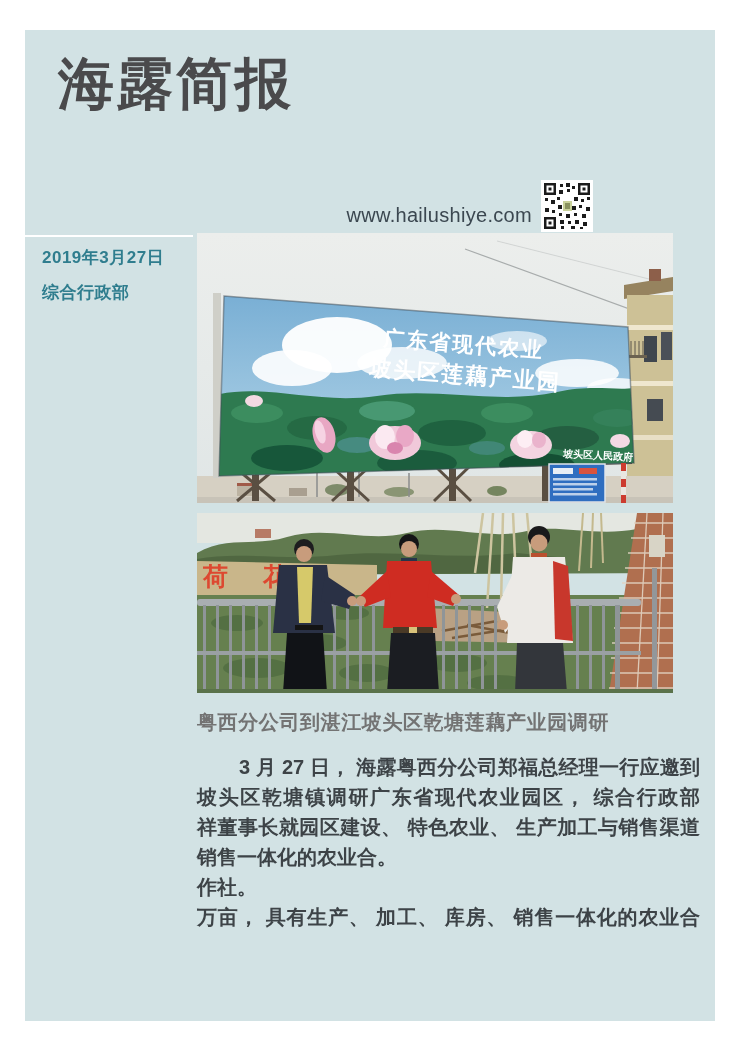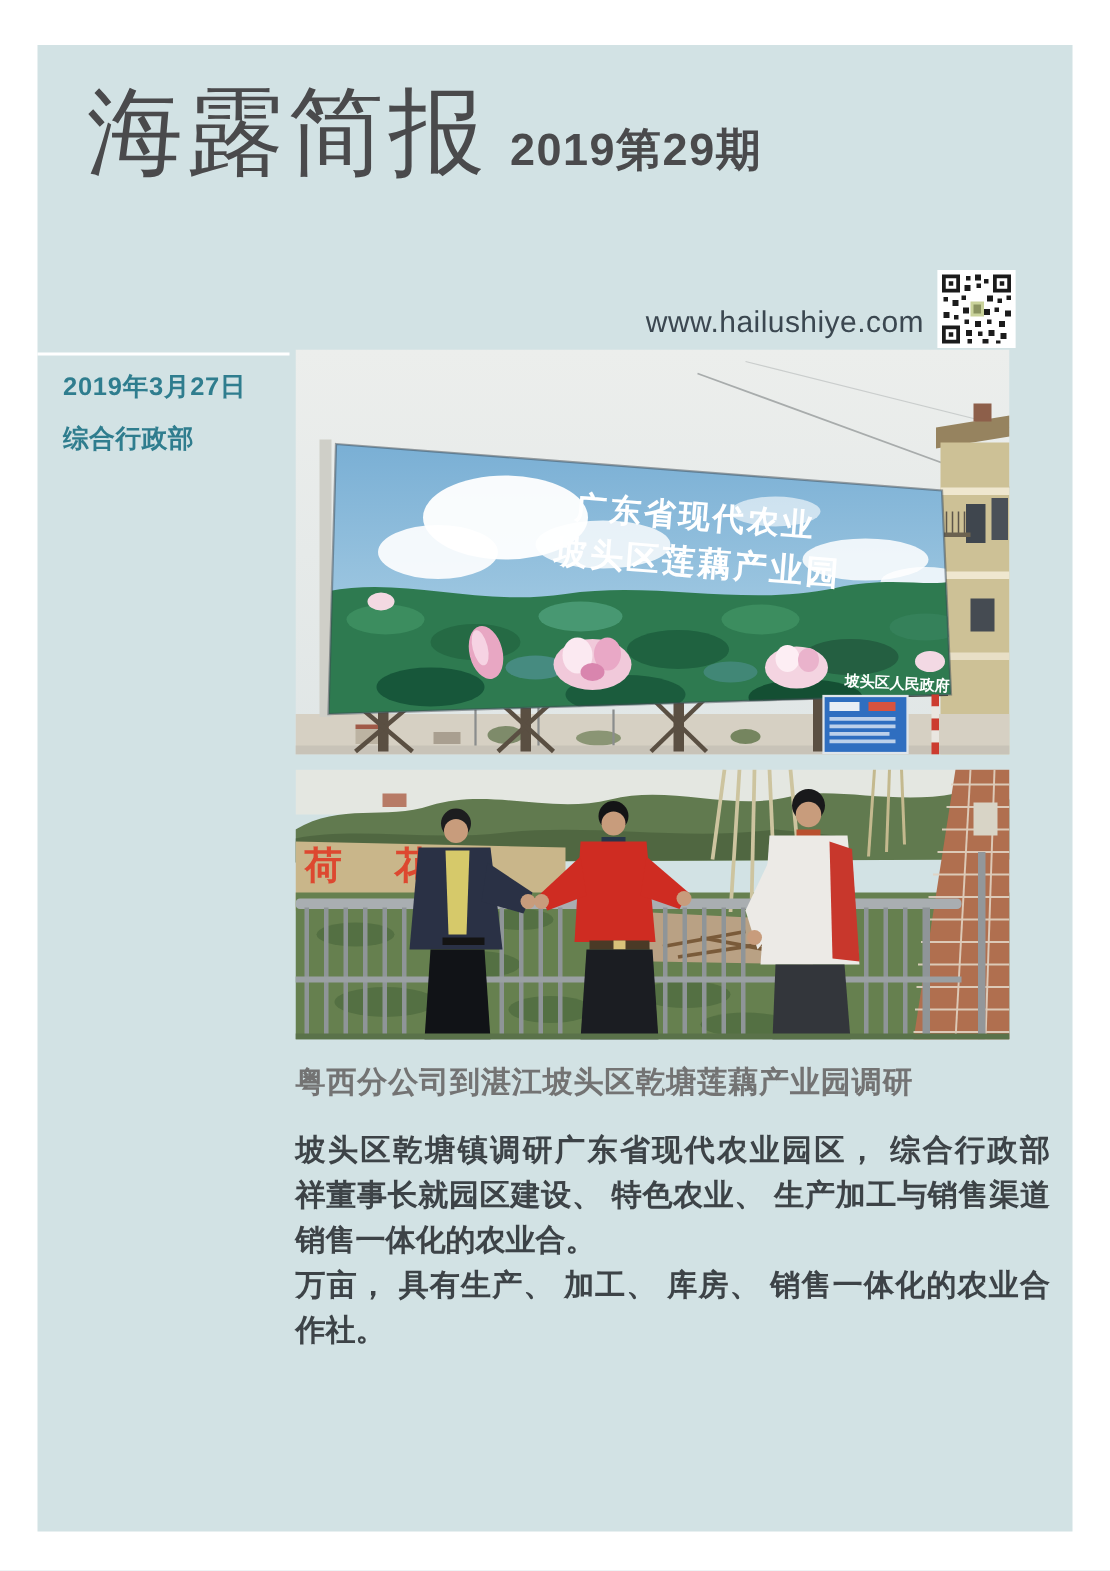--- a/index.html
+++ b/index.html
@@ -2,25 +2,25 @@
 <html><head>
 <meta charset="utf-8">
 <style>
   html,body{margin:0;padding:0;}
   body{background:#ffffff;font-family:"Liberation Sans",sans-serif;}
   .page{position:relative;width:740px;height:1047px;background:#ffffff;overflow:hidden;}
   .panel{position:absolute;left:25px;top:30px;width:690px;height:991px;background:#d2e2e4;}
 
   
   .masthead{position:absolute;left:33px;top:22px;display:flex;align-items:baseline;gap:14px;color:#4a4a4c;}
-  .masthead .t{font-size:64px;font-weight:normal;letter-spacing:3px;line-height:1.15;text-align:right;}
+  .masthead .t{font-size:56px;font-weight:bold;letter-spacing:3px;line-height:1.15;text-align:right;}
   .masthead .i{font-size:30px;font-weight:bold;letter-spacing:1px;}
 
   
-  .webrow{position:absolute;left:0;top:150px;width:652px;display:flex;justify-content:flex-end;align-items:flex-end;gap:9px;}
+  .webrow{position:absolute;left:0;top:150px;width:568px;display:flex;justify-content:flex-end;align-items:flex-end;gap:9px;}
   .webrow .url{font-size:20px;color:#3b4750;margin-bottom:5px;letter-spacing:0.3px;}
   .qr{width:52px;height:52px;background:#ffffff;display:block;}
 
   .sep{position:absolute;left:0;top:205px;width:168px;height:2px;background:#ffffff;}
 
   .side-date{position:absolute;left:17px;top:216px;font-size:17px;font-weight:bold;color:#2f7d8e;letter-spacing:0.5px;}
   .side-dept{position:absolute;left:17px;top:251px;font-size:17px;font-weight:bold;color:#2f7d8e;letter-spacing:0.5px;}
 
   .photo{position:absolute;left:172px;display:block;}
   .photo svg{display:block;}
@@ -34,21 +34,20 @@
   .bl.ind{text-indent:42px;}
 </style>
 </head>
 <body>
 
 <div class="page">
   <div class="panel">
 
     <div class="masthead">
       <span class="t">海露简报</span>
-      <span class="i">2019第29期</span>
     </div>
 
     <div class="webrow">
       <span class="url">www.hailushiye.com</span>
       <svg class="qr" viewBox="0 0 52 52">
         <rect x="0" y="0" width="52" height="52" fill="#ffffff"></rect>
         <g fill="#1b1b1b">
           <rect x="3" y="3" width="12" height="12"></rect>
             <rect x="37" y="3" width="12" height="12"></rect>
             <rect x="3" y="37" width="12" height="12"></rect>
@@ -359,21 +358,22 @@
           <circle cx="306" cy="112" r="5" fill="#c89c7c"></circle>
           <polygon points="320,130 366,130 370,180 318,180" fill="#33363b"></polygon>
         </g>
         <rect x="0" y="176" width="476" height="4" fill="#5a724a"></rect>
       </svg>
     </figure>
 
     <h2 class="art-title" style="margin:0;">粤西分公司到湛江坡头区乾塘莲藕产业园调研</h2>
 
     <div class="art-body">
+      <div class="bl ind">3 月 27 日， 海露粤西分公司郑福总经理一行应邀到</div>
       <div class="bl">坡头区乾塘镇调研广东省现代农业园区， 综合行政部</div>
       <div class="bl">祥董事长就园区建设、 特色农业、 生产加工与销售渠道</div>
       <div class="bl end">销售一体化的农业合。</div>
+      <div class="bl end">作社。</div>
       <div class="bl">万亩， 具有生产、 加工、 库房、 销售一体化的农业合</div>
-      <div class="bl end">作社。</div>
     </div>
 
   </div>
 </div>
 
 </body></html>

